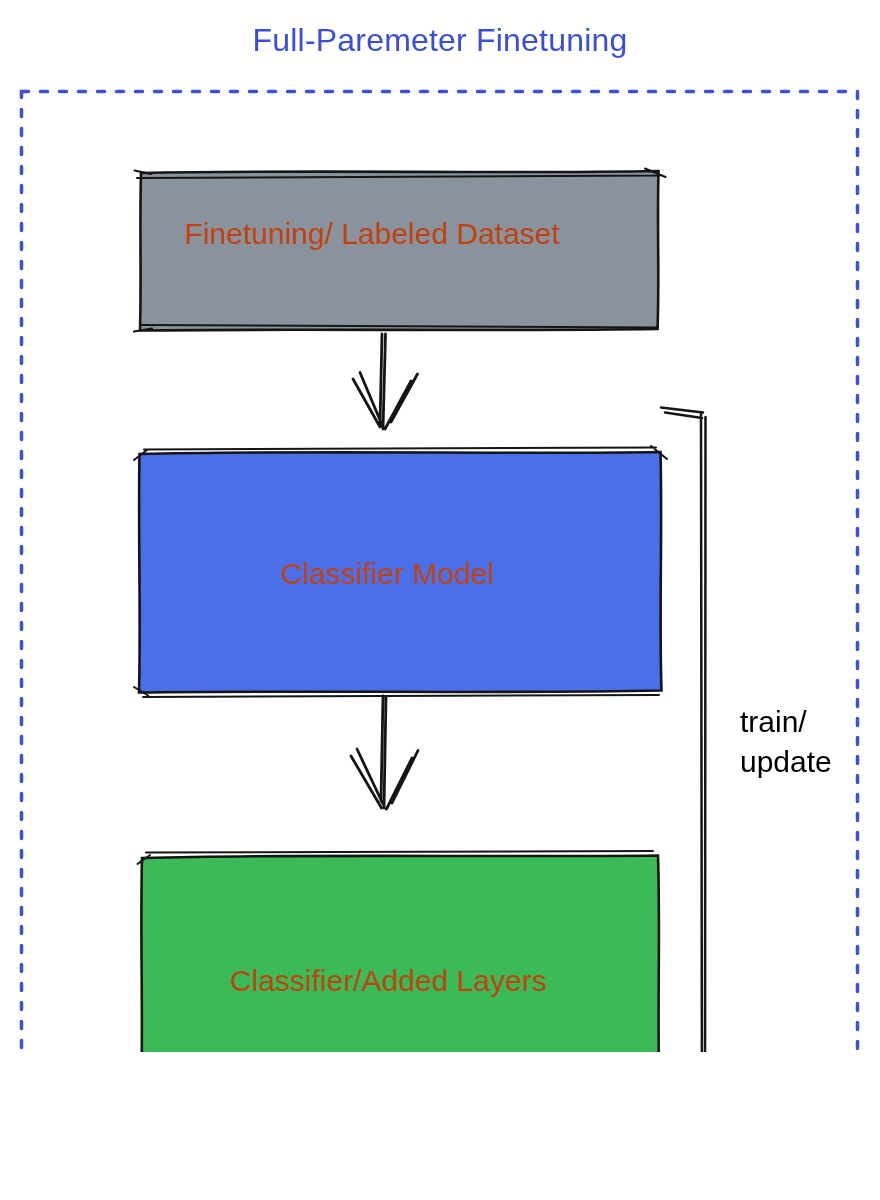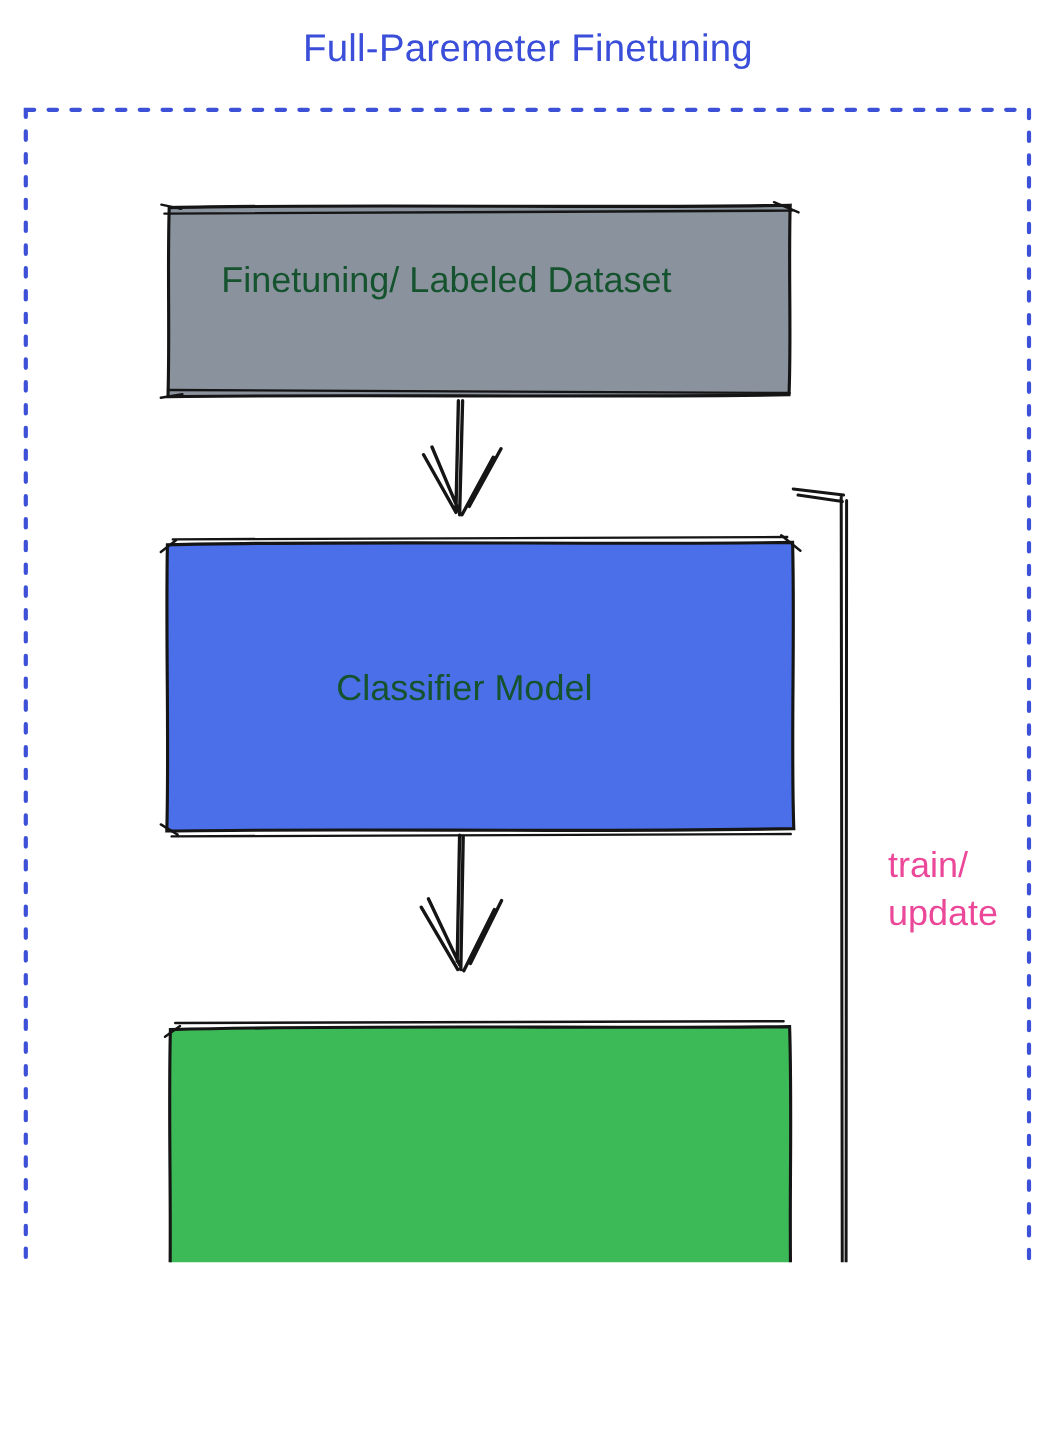--- a/index.html
+++ b/index.html
@@ -23,33 +23,33 @@
   }
   svg.artwork {
     position: absolute;
     top: 0;
     left: 0;
   }
   .box-label {
     position: absolute;
     transform: translate(-50%, -50%);
     font-size: 30px;
-    color: #14532d;
+    color: #c2410c;
     white-space: nowrap;
   }
   .label-dataset   { left: 372px; top: 234px; }
   .label-pretrained{ left: 387px; top: 574px; }
   .label-classifier{ left: 388px; top: 981px; }
   .bracket-label {
     position: absolute;
     left: 740px;
     top: 702px;
     font-size: 30px;
     line-height: 40px;
-    color: #ec4899;
+    color: #000000;
   }
 </style>
 </head>
 <body>
 
 <div class="canvas">
 
   <div class="title">Full-Paremeter Finetuning</div>
 
   <svg class="artwork" width="880" height="1200" viewBox="0 0 880 1200">
@@ -85,19 +85,20 @@
 
     <g stroke="#151515" stroke-width="2.5" fill="none" stroke-linecap="round">
       <path d="M701 414 L702 1141 M705.5 417 L705 1138
                M703 412.5 L661 407.5 M702 418 L665 412.5
                M702 1140 L658 1144 M701 1135.5 L662 1140"></path>
     </g>
   </svg>
 
   <div class="box-label label-dataset">Finetuning/ Labeled Dataset</div>
   <div class="box-label label-pretrained">Classifier Model</div>
+  <div class="box-label label-classifier">Classifier/Added Layers</div>
 
   <div class="bracket-label">
     <div>train/</div>
     <div>update</div>
   </div>
 
 </div>
 
 </body></html>

